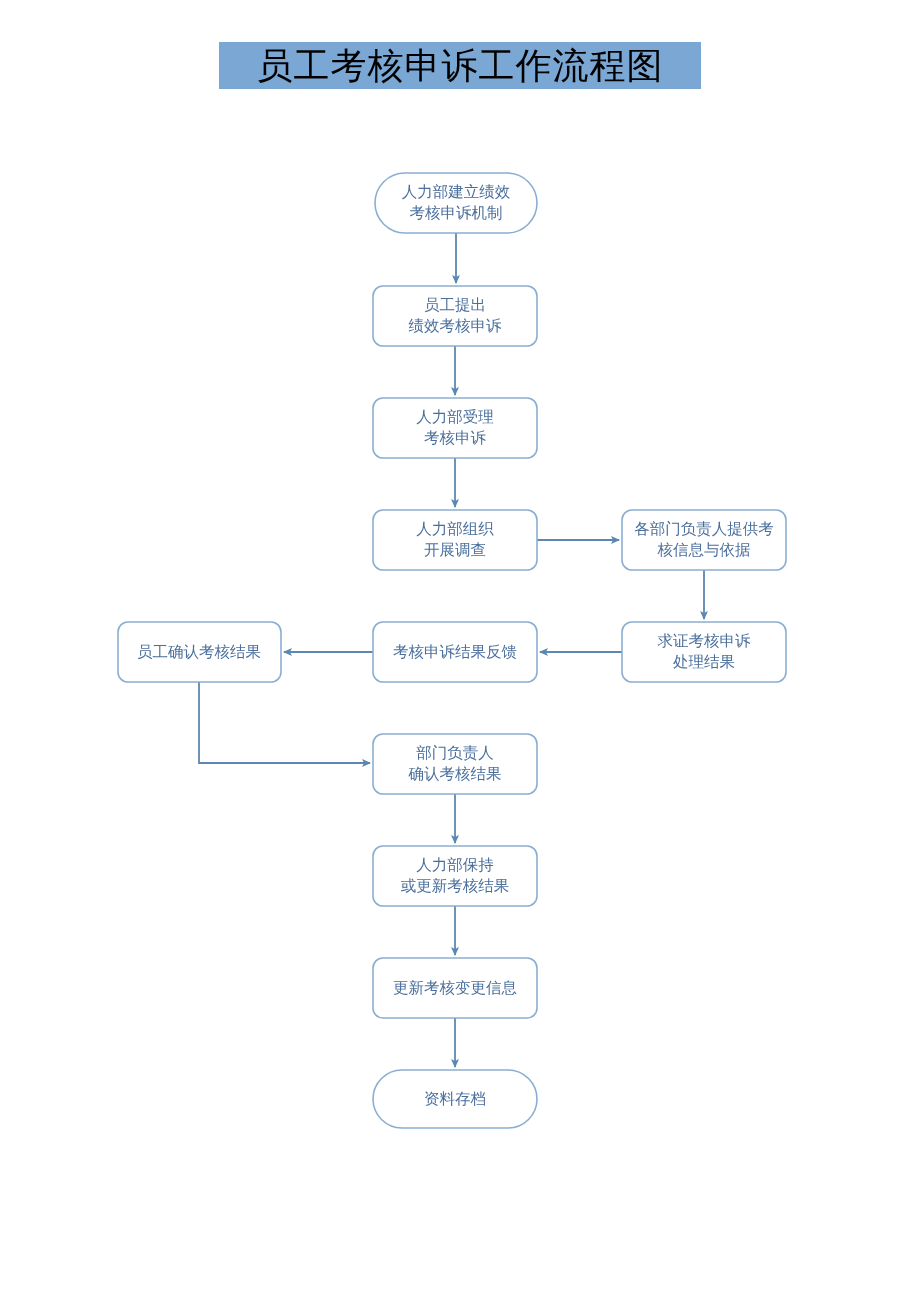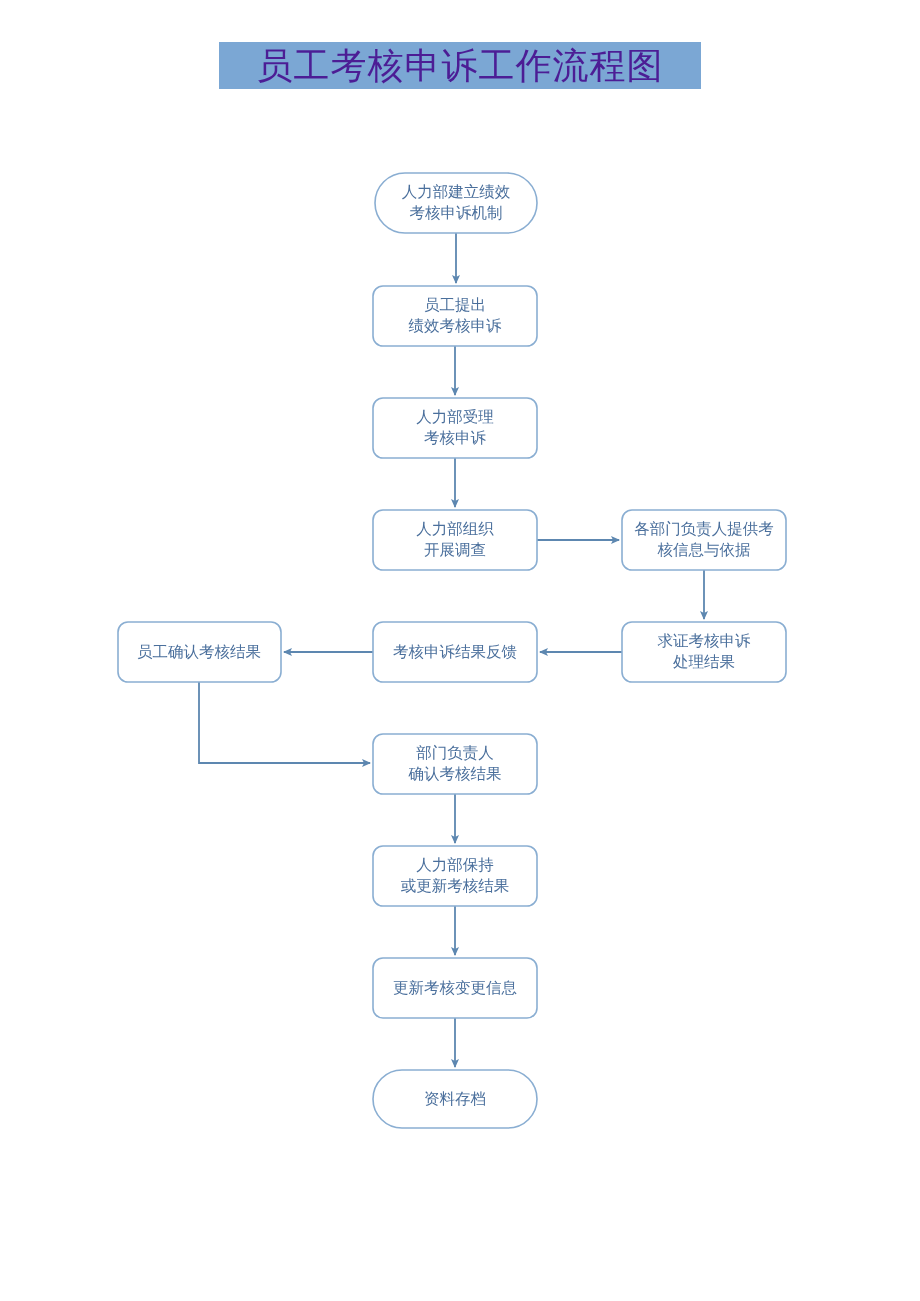--- a/index.html
+++ b/index.html
@@ -25,21 +25,21 @@
     left: 219px;
     top: 42px;
     width: 482px;
     height: 47px;
     background: #7ba7d4;
     display: flex;
     align-items: center;
     justify-content: center;
   }
   .title-text {
-    color: #4c1d95;
+    color: #000000;
     font-size: 36px;
     letter-spacing: 1px;
     line-height: 1;
     font-family: "Liberation Sans", "DejaVu Sans", sans-serif;
     white-space: nowrap;
   }
   svg.flow {
     position: absolute;
     left: 0;
     top: 0;

